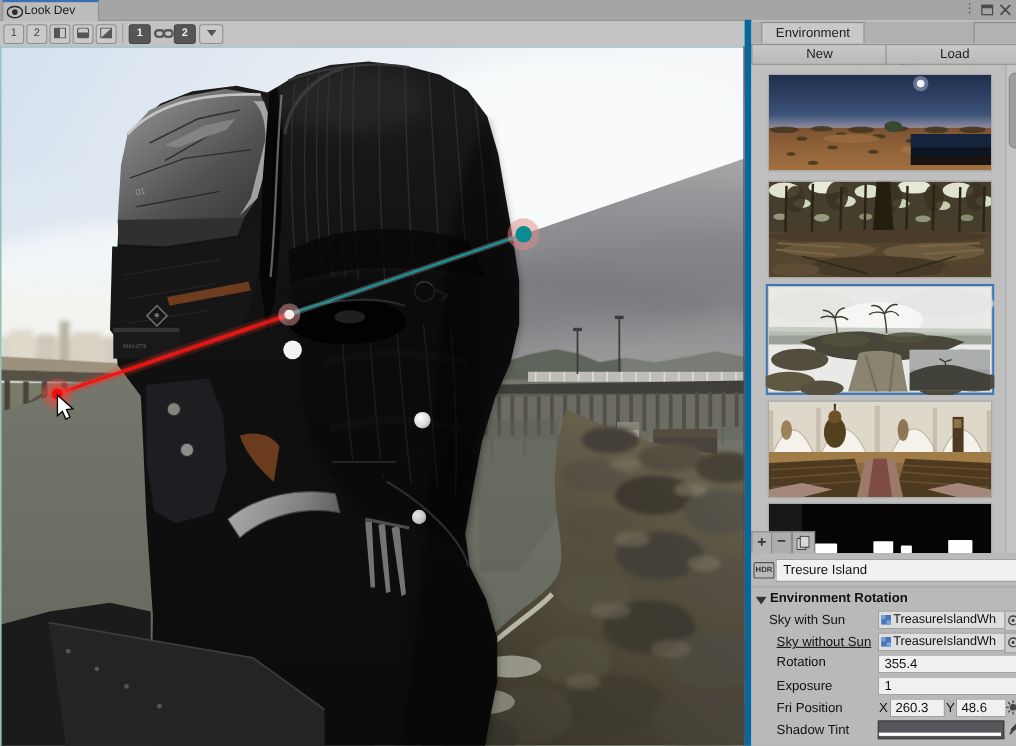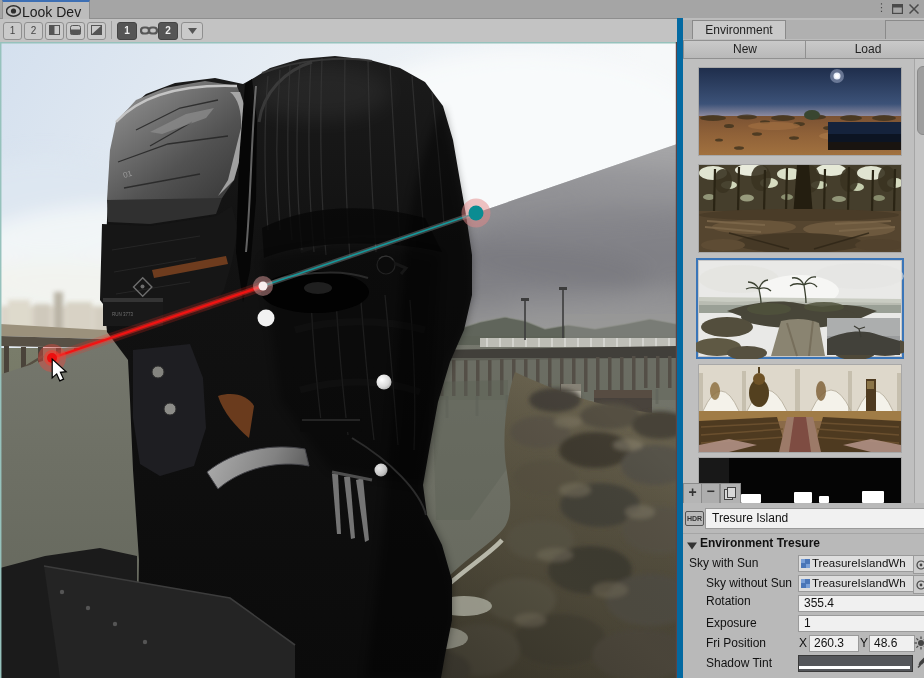--- a/index.html
+++ b/index.html
@@ -1,20 +1,20 @@
 <!DOCTYPE html>
 <html><head>
 <meta charset="utf-8">
 <style>
 html,body{margin:0;padding:0;width:924px;height:678px;overflow:hidden;background:#a8a8a8;font-family:"Liberation Sans",sans-serif;}
 #win{position:absolute;left:0;top:0;width:924px;height:678px;}
 
 #titlebar{position:absolute;left:0;top:0;width:924px;height:18px;background:#a5a5a5;border-bottom:1px solid #8e8e8e;}
 #tab{position:absolute;left:2px;top:0;width:86px;height:18px;background:#bcbcbc;border-top:2px solid #3d6fb4;border-left:1px solid #8e8e8e;border-right:1px solid #8e8e8e;}
-#tab span{position:absolute;left:19px;top:2px;font-size:14px;color:#1c1c1c;}
+#tab span{position:absolute;left:19px;top:2px;font-size:11px;color:#1c1c1c;}
 .wbtn{position:absolute;top:2px;color:#444;font-size:12px;}
 
 #toolbar{position:absolute;left:0;top:19px;width:677px;height:23px;background:#c3c3c3;border-bottom:1px solid #9a9a9a;}
 .tbtn{position:absolute;top:3px;width:17px;height:16px;background:#cacaca;border:1px solid #8f8f8f;border-radius:3px;font-size:10px;color:#444;text-align:center;line-height:15px;}
 .dbtn{position:absolute;top:3px;width:18px;height:16px;background:#555;border:1px solid #444;border-radius:3px;color:#eee;font-size:10px;font-weight:bold;text-align:center;line-height:15px;}
 
 #viewport{position:absolute;left:0;top:42px;width:677px;height:636px;background:#e8eef4;}
 
 #rpanel{position:absolute;left:677px;top:18px;width:247px;height:660px;background:#bcbcbc;border-left:6px solid #0369a1;}
 #tabrow{position:absolute;left:0;top:2px;width:247px;height:19px;background:#b0b0b0;}
@@ -657,38 +657,38 @@
     </div>
     <div id="controls">
 
       <div style="position:absolute;left:2px;top:8px;width:17px;height:13px;border:1px solid #555;border-radius:2px;font-size:7px;color:#333;text-align:center;line-height:13px;font-weight:bold;">HDR</div>
       <div class="fld" style="left:22px;top:5px;width:220px;height:19px;line-height:19px;padding-left:6px;background:#f1f1f1;">Tresure Island</div>
       <div style="position:absolute;left:0;top:30px;width:247px;height:1px;background:#a5a5a5;"></div>
 
       <svg style="position:absolute;left:4px;top:39px;" width="10" height="8">
           <path d="M0,0.5 L10,0.5 L5,7.5 Z" fill="#333"></path>
         </svg>
-      <div class="lbl" style="left:17px;top:33px;font-weight:bold;">Environment Tresure</div>
-
-      <div class="lbl" style="left:6px;top:53px;">Sky with Sun</div>
+      <div class="lbl" style="left:17px;top:33px;font-weight:bold;">Environment Rotation</div>
+
+      <div class="lbl" style="left:16px;top:53px;">Sky with Sun</div>
       <div class="fld" style="left:115px;top:52px;width:115px;height:15px;background:#dedede;overflow:hidden;">
         <svg width="9" height="9" style="position:absolute;left:2px;top:3px">
             <rect width="9" height="9" fill="#4a76b8"></rect>
             <rect x="0" y="0" width="4" height="4" fill="#7aa0d8"></rect>
             <rect x="5" y="5" width="4" height="4" fill="#7aa0d8"></rect>
           </svg>
         <span style="position:absolute;left:13px;top:1px;font-size:11.5px;">TreasureIslandWh</span>
       </div>
       <div style="position:absolute;left:230px;top:52px;width:14px;height:17px;background:#cccccc;border:1px solid #9a9a9a;">
         <svg width="10" height="10" style="margin:3px 0 0 2px">
             <circle cx="5" cy="5" r="4" fill="none" stroke="#444" stroke-width="1.2"></circle>
             <circle cx="5" cy="5" r="1.4" fill="#444"></circle>
           </svg>
       </div>
-      <div class="lbl" style="left:23px;top:73px;">Sky without Sun</div>
+      <div class="lbl" style="left:23px;top:73px;text-decoration:underline;">Sky without Sun</div>
       <div class="fld" style="left:115px;top:72px;width:115px;height:15px;background:#dedede;overflow:hidden;">
         <svg width="9" height="9" style="position:absolute;left:2px;top:3px">
             <rect width="9" height="9" fill="#4a76b8"></rect>
             <rect x="0" y="0" width="4" height="4" fill="#7aa0d8"></rect>
             <rect x="5" y="5" width="4" height="4" fill="#7aa0d8"></rect>
           </svg>
         <span style="position:absolute;left:13px;top:1px;font-size:11.5px;">TreasureIslandWh</span>
       </div>
       <div style="position:absolute;left:230px;top:72px;width:14px;height:17px;background:#cccccc;border:1px solid #9a9a9a;">
         <svg width="10" height="10" style="margin:3px 0 0 2px">

